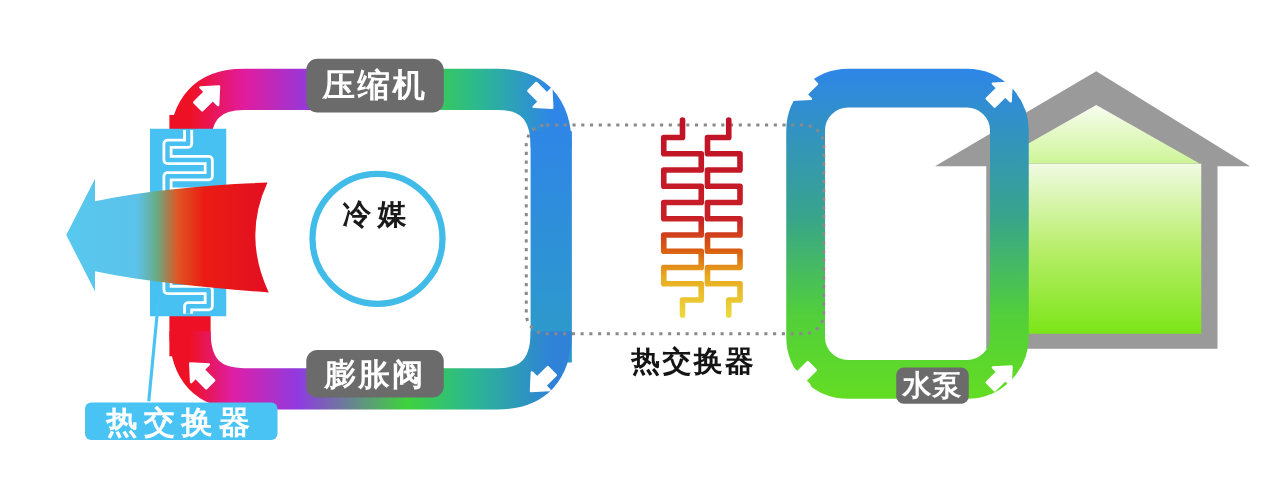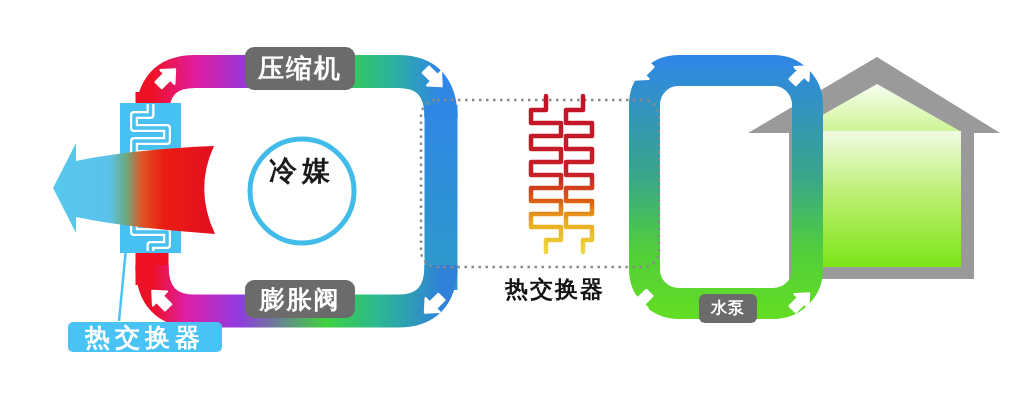--- a/index.html
+++ b/index.html
@@ -8,35 +8,35 @@
     font-family:"Liberation Sans","DejaVu Sans",sans-serif;
   }
   .stage svg{position:absolute;left:0;top:0;z-index:10;}
   .chip{
     position:absolute;z-index:30;display:flex;align-items:center;justify-content:center;
     background:#6b6b6b;color:#fff;font-weight:bold;border-radius:9px;
     letter-spacing:2px;
   }
   .chip-compressor{left:245px;top:47px;width:110px;height:43px;font-size:26px;}
   .chip-expansion{left:245px;top:280px;width:110px;height:38px;font-size:25px;}
-  .chip-pump{left:699px;top:294px;width:58px;height:29px;font-size:16px;border-radius:6px;letter-spacing:1px;}
+  .chip-pump{left:717px;top:294px;width:58px;height:29px;font-size:23px;border-radius:6px;letter-spacing:1px;}
   .label-evaporator{
     position:absolute;z-index:30;left:68px;top:322px;width:154px;height:30px;
     display:flex;align-items:center;justify-content:center;
     background:#49c3f3;color:#fff;font-weight:bold;font-size:25px;letter-spacing:5px;border-radius:5px;
   }
   .label-condenser{
     position:absolute;z-index:30;left:493px;top:276px;width:124px;height:26px;
     display:flex;align-items:center;justify-content:center;
     color:#141414;font-weight:bold;font-size:23px;letter-spacing:2px;
   }
   .label-refrigerant{
     position:absolute;z-index:30;left:252px;top:158px;width:100px;height:26px;
     display:flex;align-items:center;justify-content:center;
-    color:#1a1a1a;font-weight:bold;font-size:28px;letter-spacing:5px;
+    color:#1a1a1a;font-weight:bold;font-size:23px;letter-spacing:5px;
   }
   .banner{
     position:absolute;z-index:50;left:0;top:170px;width:1022px;height:58px;
     background:rgba(214,88,164,0.80);
     display:flex;align-items:center;justify-content:center;
   }
   .banner span{
     color:#ffffff;font-weight:bold;font-size:30px;letter-spacing:1px;white-space:nowrap;
     text-shadow:0 1px 2px rgba(140,20,80,0.35);
   }

